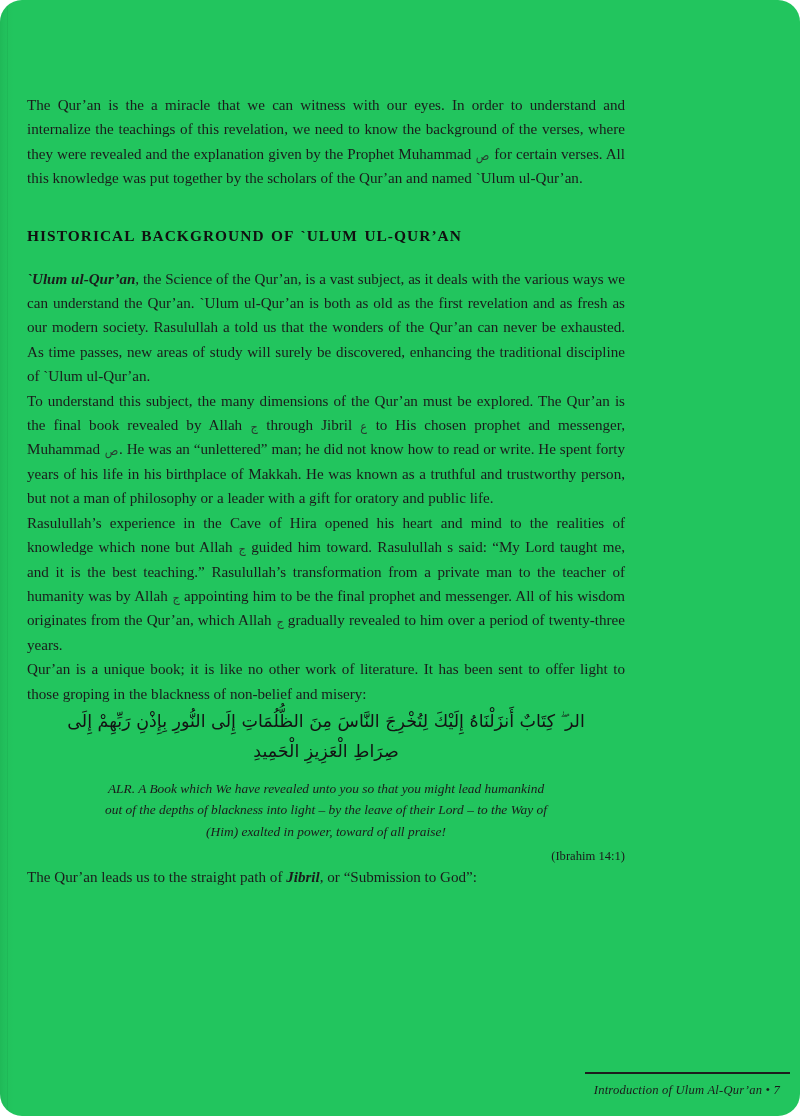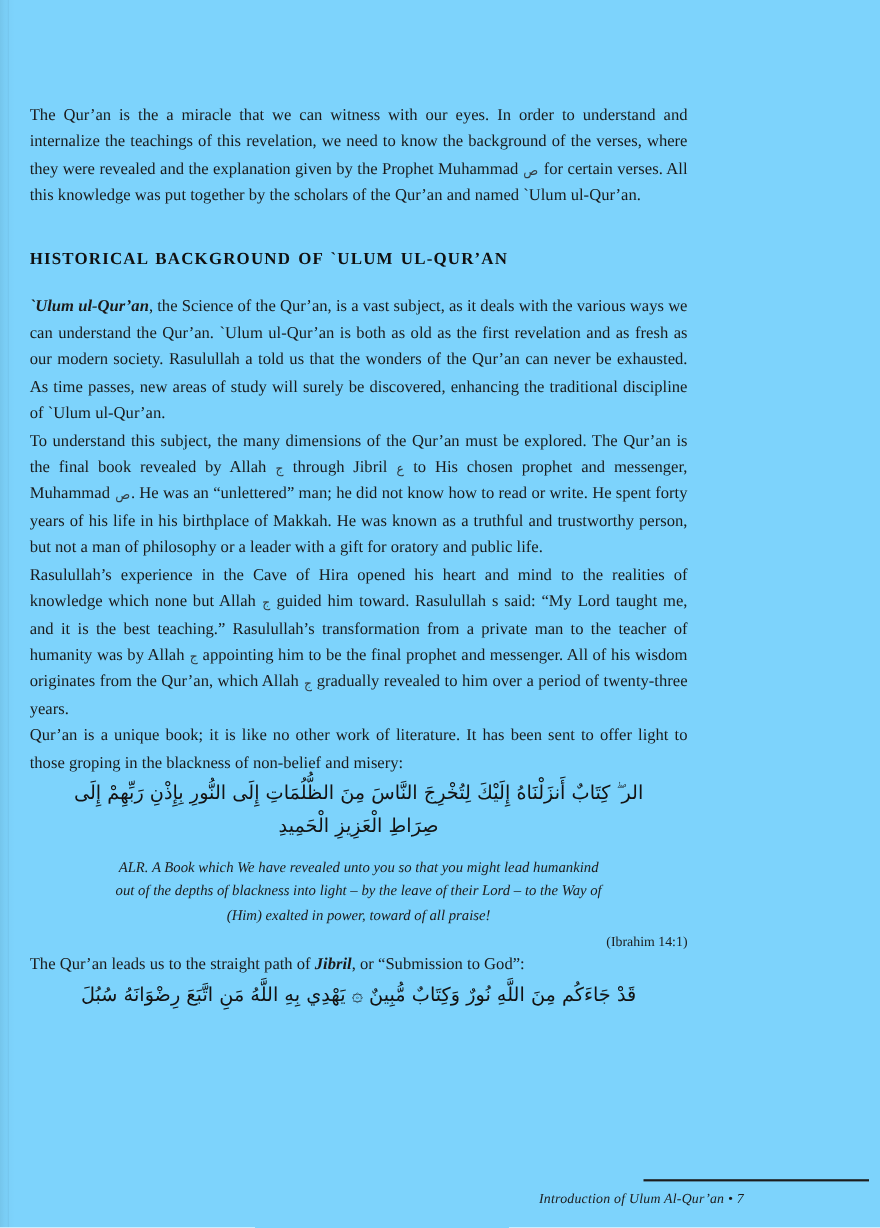--- a/index.html
+++ b/index.html
@@ -10,23 +10,24 @@
   }
   body {
     font-family: "Liberation Serif", "DejaVu Serif", serif;
     color: #1a1a1a;
   }
 
   .page {
     position: relative;
     width: 800px;
     height: 1116px;
-    background: #7dd3fc;
+    background: #22c55e;
     overflow: hidden;
     box-sizing: border-box;
+    border-radius: 22px;
   }
 
   
   .gutter-shadow {
     position: absolute;
     left: 0;
     top: 0;
     width: 14px;
     height: 100%;
     background: linear-gradient(to right,
@@ -127,20 +128,21 @@
     line-height: 18px;
     text-align: right;
     color: #1b1b1b;
   }
 
   .footer {
     position: absolute;
     right: 10px;
     bottom: 18px;
     width: 300px;
+    text-align: right;
   }
   .footer-rule {
     height: 2px;
     background: #1d1d1d;
     margin: 0 0 9px auto;
     width: 205px;
   }
   .footer-text {
     font-style: italic;
     font-size: 12.6px;
@@ -178,21 +180,20 @@
         <div>ALR. A Book which We have revealed unto you so that you might lead humankind</div>
         <div>out of the depths of blackness into light – by the leave of their Lord – to the Way of</div>
         <div>(Him) exalted in power, toward of all praise!</div>
       </div>
       <p class="verse-ref">(Ibrahim 14:1)</p>
     </div>
 
     <p class="body-text gap-para"><span>The Qur’an leads us to the straight path of </span><span class="bi">Jibril</span><span>, or “Submission to God”:</span></p>
 
     <div class="verse-block">
-      <p class="arabic">قَدْ جَاءَكُم مِنَ اللَّهِ نُورٌ وَكِتَابٌ مُّبِينٌ ۞ يَهْدِي بِهِ اللَّهُ مَنِ اتَّبَعَ رِضْوَانَهُ سُبُلَ</p>
     </div>
 
   </div>
 
   <div class="footer">
     <div class="footer-rule"></div>
     <div class="footer-text">Introduction of  Ulum Al-Qur’an • 7</div>
   </div>
 
 </div>

